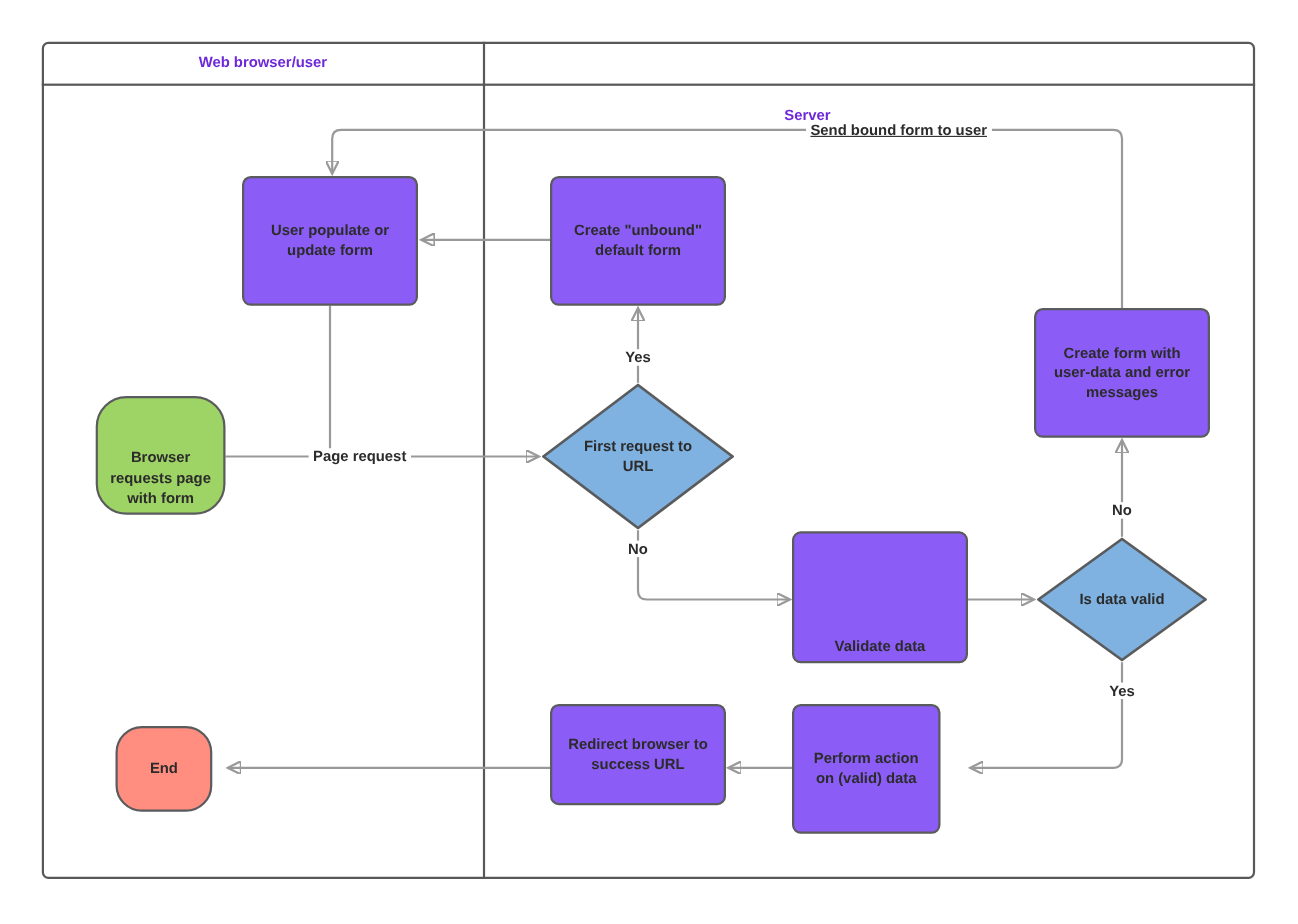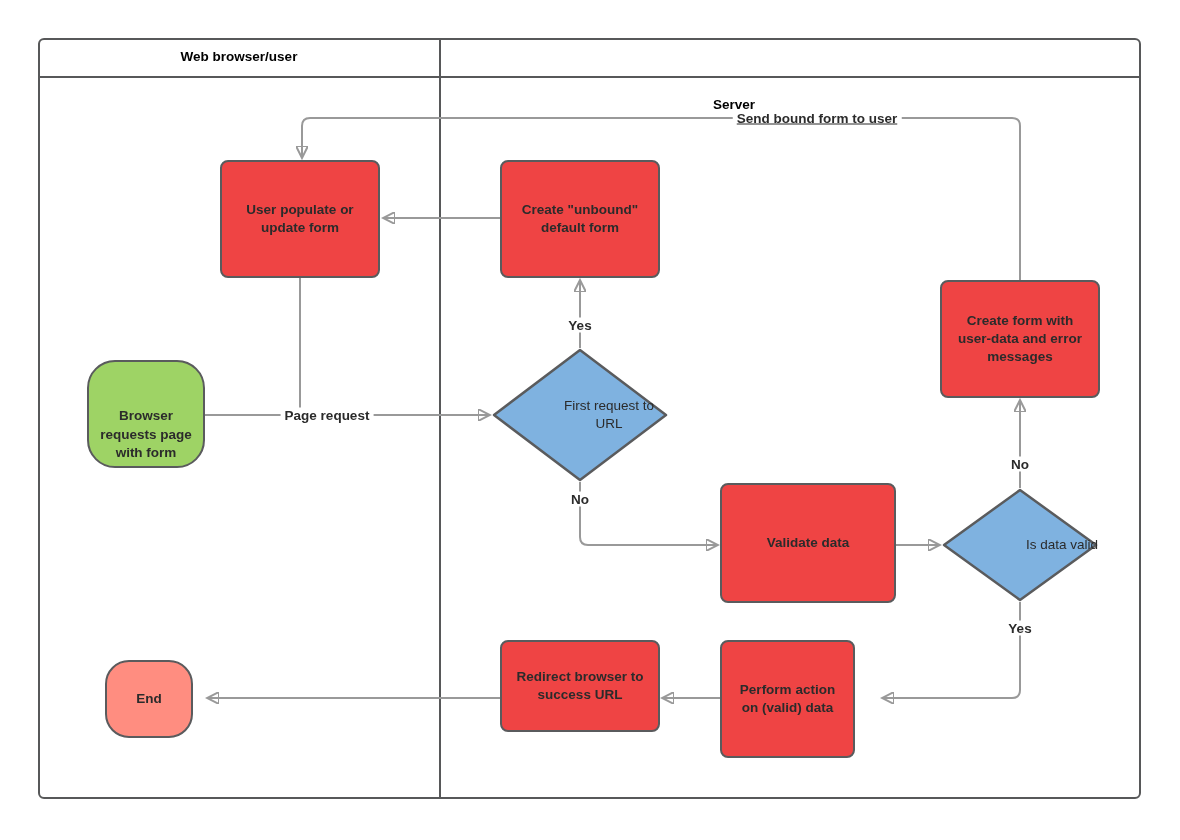--- a/index.html
+++ b/index.html
@@ -14,42 +14,42 @@
   
   .pool{
     position:absolute;left:38px;top:38px;width:1103px;height:761px;
     border:2px solid #575859;border-radius:6px;box-sizing:border-box;
     background:transparent;
   }
   .lane-divider{position:absolute;left:439px;top:38px;width:2px;height:761px;background:#575859;}
   .header-divider{position:absolute;left:38px;top:76px;width:1103px;height:2px;background:#575859;}
   .lane-title{
     position:absolute;top:38px;height:38px;line-height:38px;
-    text-align:center;font-weight:bold;font-size:13.5px;color:#000000;
+    text-align:center;font-weight:bold;font-size:13.5px;color:#6d28d9;
   }
   .lane-title.browser{left:40px;width:398px;}
   .lane-title.server{left:441px;width:586px;margin-top:48px;}
 
   
   svg.edges{position:absolute;left:0;top:0;width:1180px;height:840px;}
   svg.edges path{fill:none;stroke:#999999;stroke-width:2px;}
 
   
   .node{
     position:absolute;box-sizing:border-box;
-    border:2px solid #5a5b5d;border-radius:8px;background:#ef4444;
+    border:2px solid #5a5b5d;border-radius:8px;background:#8b5cf6;
     display:flex;align-items:center;justify-content:center;
     text-align:center;font-weight:bold;font-size:13.5px;line-height:1.35;
     padding:4px 10px;color:#2b2b2b;
   }
   .node.terminal{border-radius:28px;padding:4px 8px;}
   .diamond-wrap{position:absolute;}
   .diamond-label{
-    position:absolute;display:flex;align-items:center;justify-content:flex-end;
-    text-align:center;font-weight:normal;font-size:13.5px;line-height:1.35;color:#2b2b2b;
+    position:absolute;display:flex;align-items:center;justify-content:center;
+    text-align:center;font-weight:bold;font-size:13.5px;line-height:1.35;color:#2b2b2b;
   }
   .diamond-label span{display:inline-block;max-width:118px;}
 
   
   .edge-label{
     position:absolute;transform:translate(-50%,-50%);
     background:#ffffff;padding:0 4px;white-space:nowrap;
     font-weight:bold;font-size:13.5px;color:#2b2b2b;
   }
 </style>
@@ -88,21 +88,21 @@
   </div>
 
   <div class="node" style="left:220px;top:160px;width:160px;height:118px;">
     <span>User populate or update form</span>
   </div>
 
   <div class="node" style="left:500px;top:160px;width:160px;height:118px;">
     <span>Create "unbound" default form</span>
   </div>
 
-  <div class="node" style="left:720px;top:483px;width:176px;height:120px;">
+  <div class="node" style="left:720px;top:483px;width:160px;height:120px;align-items:flex-end;">
     <span>Validate data</span>
   </div>
 
   <div class="node" style="left:940px;top:280px;width:160px;height:118px;">
     <span>Create form with user-data and error messages</span>
   </div>
 
   <div class="node" style="left:720px;top:640px;width:135px;height:118px;">
     <span>Perform action on (valid) data</span>
   </div>

